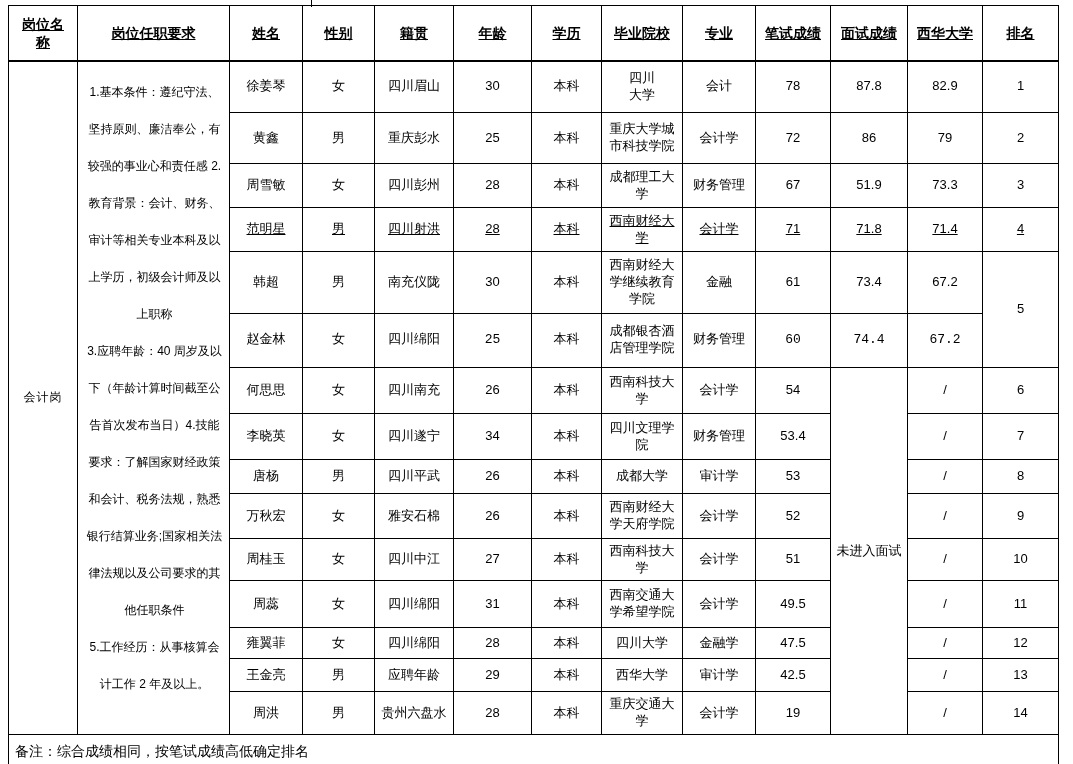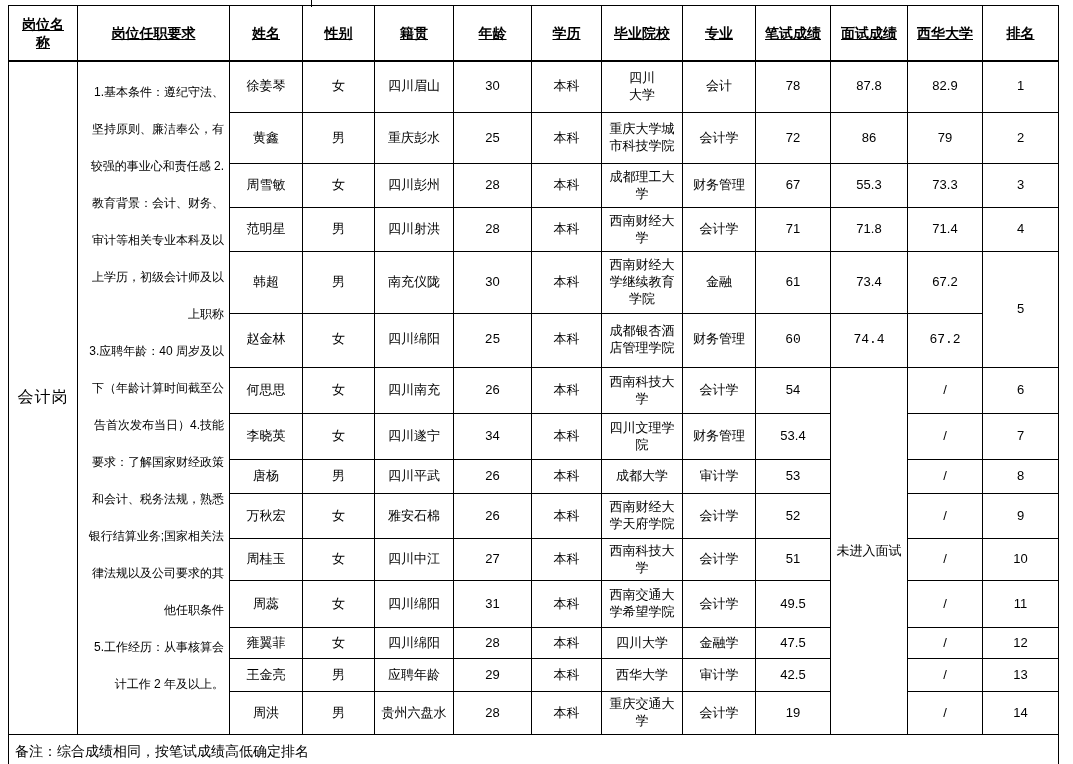--- a/index.html
+++ b/index.html
@@ -18,24 +18,24 @@
     text-align:center;vertical-align:middle;
     font-size:13px;line-height:1.3;
     padding:2px 3px;overflow:hidden;
     word-break:break-all;
   }
   .score-table thead th{
     font-weight:bold;font-size:14px;padding:2px 8px;
     border-bottom:2px solid #000;
   }
   .score-table td.cell-position{
-    font-size:16px;letter-spacing:1px;
+    font-size:12px;letter-spacing:1px;
   }
   .score-table td.cell-requirements{
-    text-align:right;vertical-align:top;
+    text-align:center;vertical-align:top;
     font-size:12px;line-height:37px;
     padding:12px 5px 6px 7px;
     white-space:pre-line;
   }
   .score-table td.cell-school{white-space:pre-line;}
   .score-table tfoot td{
     text-align:left;font-size:14px;padding:4px 6px;
     border-top:1px solid #000;
   }
 </style>
@@ -111,25 +111,25 @@
       </tr>
       <tr style="height: 44px;">
         <td>周雪敏</td>
         <td>女</td>
         <td>四川彭州</td>
         <td>28</td>
         <td>本科</td>
         <td class="cell-school">成都理工大学</td>
         <td>财务管理</td>
         <td>67</td>
-        <td>55.3</td>
+        <td>51.9</td>
         <td>73.3</td>
         <td>3</td>
       </tr>
-      <tr style="height: 44px;">
+      <tr style="height: 44px; text-decoration: underline;">
         <td>范明星</td>
         <td>男</td>
         <td>四川射洪</td>
         <td>28</td>
         <td>本科</td>
         <td class="cell-school">西南财经大学</td>
         <td>会计学</td>
         <td>71</td>
         <td>71.8</td>
         <td>71.4</td>

